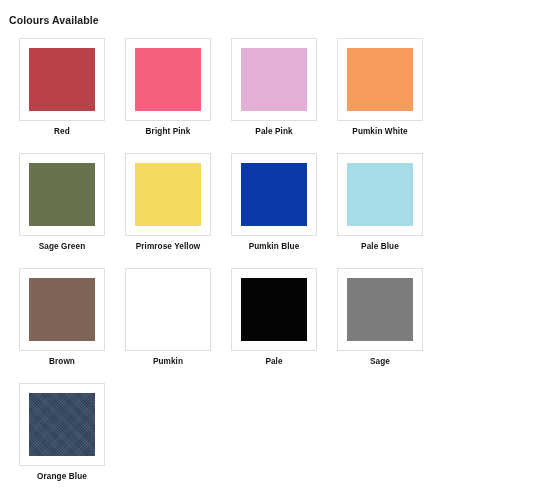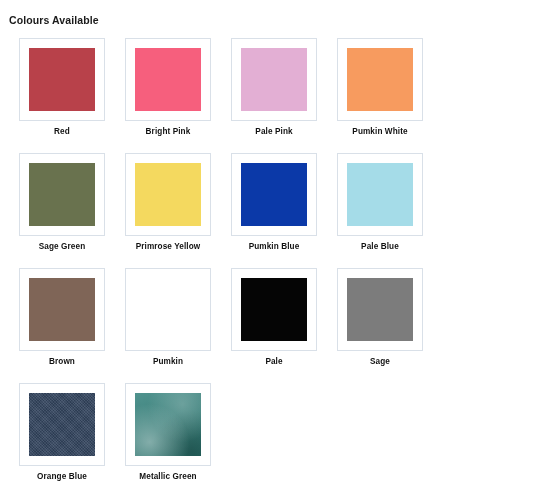--- a/index.html
+++ b/index.html
@@ -192,21 +192,15 @@
           <div class="swatch-fill" style="background-color: rgb(124, 124, 124);"></div>
         </div>
         <div class="swatch-label">Sage</div>
       </div>
       <div class="swatch-cell">
         <div class="swatch-card">
           <div class="swatch-fill tex-denim" style="background-color: rgb(51, 69, 94);"></div>
         </div>
         <div class="swatch-label">Orange Blue</div>
       </div>
-      <div class="swatch-cell">
-        <div class="swatch-card">
-          <div class="swatch-fill tex-metal" style="background-color: rgb(46, 126, 120);"></div>
-        </div>
-        <div class="swatch-label">Metallic Green</div>
-      </div>
     </div>
 
 </div>
 
 </body></html>

